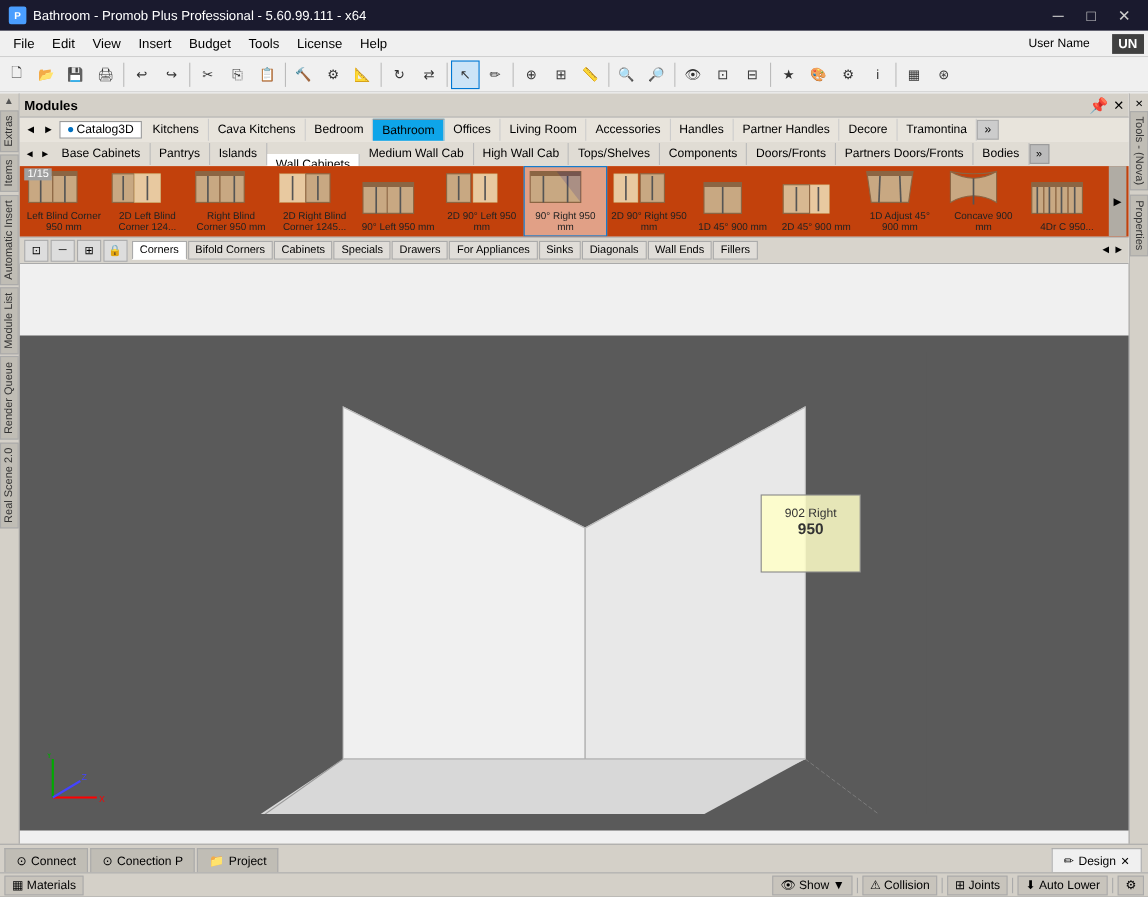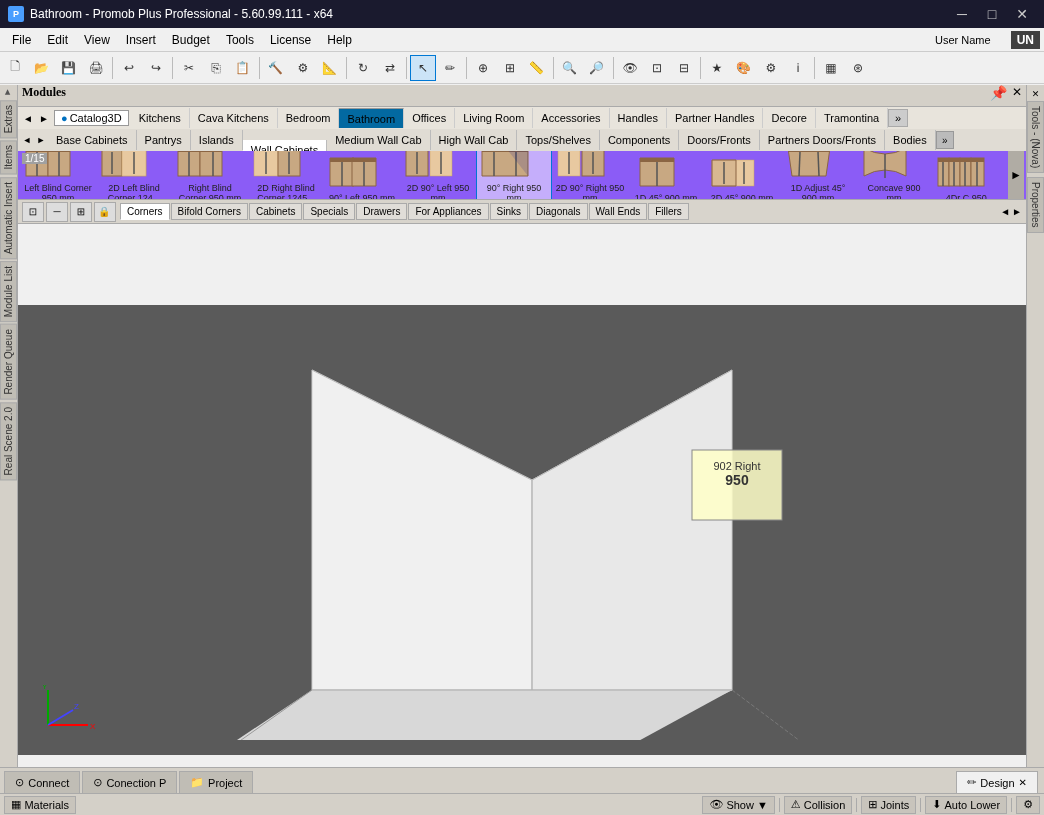--- a/index.html
+++ b/index.html
@@ -133,24 +133,24 @@
       left: 18px;
       right: 18px;
       top: 85px;
       background: #f0f0f0;
       border-bottom: 1px solid #aaa;
     }
     #modules-header {
       background: #d4d0c8;
       height: 22px;
       display: flex;
+      align-items: center;
       padding: 0 4px;
       border-bottom: 1px solid #aaa;
       gap: 4px;
-      font-family: Liberation Serif, serif;
     }
     #modules-title { font-weight: bold; font-size: 12px; flex: 1; }
     #modules-pin { font-size: 14px; cursor: pointer; }
     #modules-close { font-size: 12px; cursor: pointer; }
     
     
     #catalog-row {
       background: #e8e4dc;
       height: 22px;
       display: flex;
@@ -173,21 +173,21 @@
     }
     .cat-tab {
       padding: 2px 8px;
       font-size: 11px;
       cursor: pointer;
       height: 20px;
       display: flex;
       align-items: center;
       border-right: 1px solid #ccc;
     }
-    .cat-tab.active { background: #0369a1; border-top: 1px solid #999; }
+    .cat-tab.active { background: #0ea5e9; border-top: 1px solid #999; }
     .cat-more { width: 20px; height: 18px; display:flex;align-items:center;justify-content:center; cursor:pointer; background:#ccc; border:1px solid #aaa; }
 
     
     #subcat-row {
       background: #e0dcd4;
       height: 22px;
       display: flex;
       align-items: center;
       padding: 0 2px;
       gap: 0;
@@ -201,22 +201,22 @@
       height: 20px;
       display: flex;
       align-items: center;
       border-right: 1px solid #bbb;
     }
     .subcat-tab.active { background: #fff; margin-top: 20px; }
     .subcat-more { width: 18px; height: 18px; display:flex;align-items:center;justify-content:center; cursor:pointer; background:#bbb; border:1px solid #999; font-size:10px; }
 
     
     #modules-items-row {
-      background: #8b5cf6;
-      height: 48px;
+      background: #c2410c;
+      height: 64px;
       display: flex;
       align-items: center;
       padding: 0 2px;
       gap: 0;
       overflow: hidden;
       position: relative;
     }
     #page-indicator {
       position: absolute;
       left: 4px;

